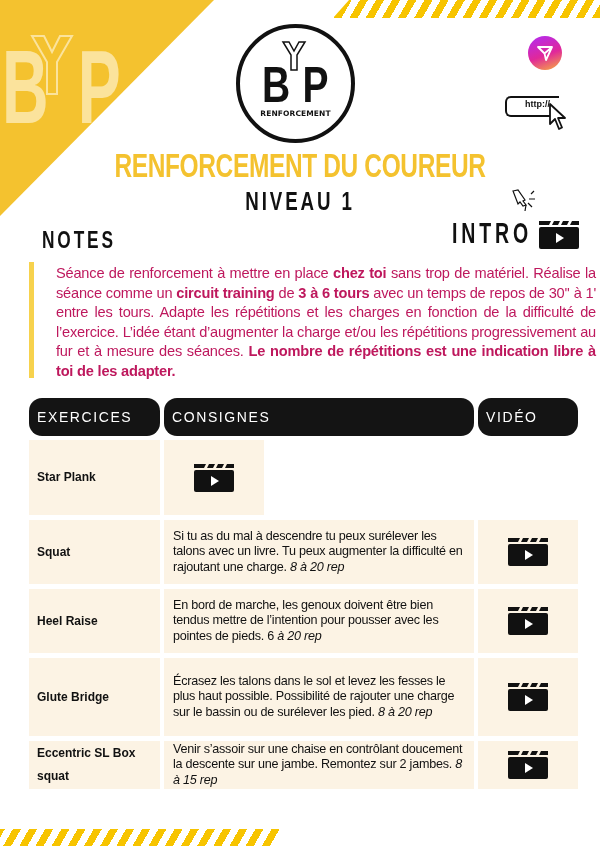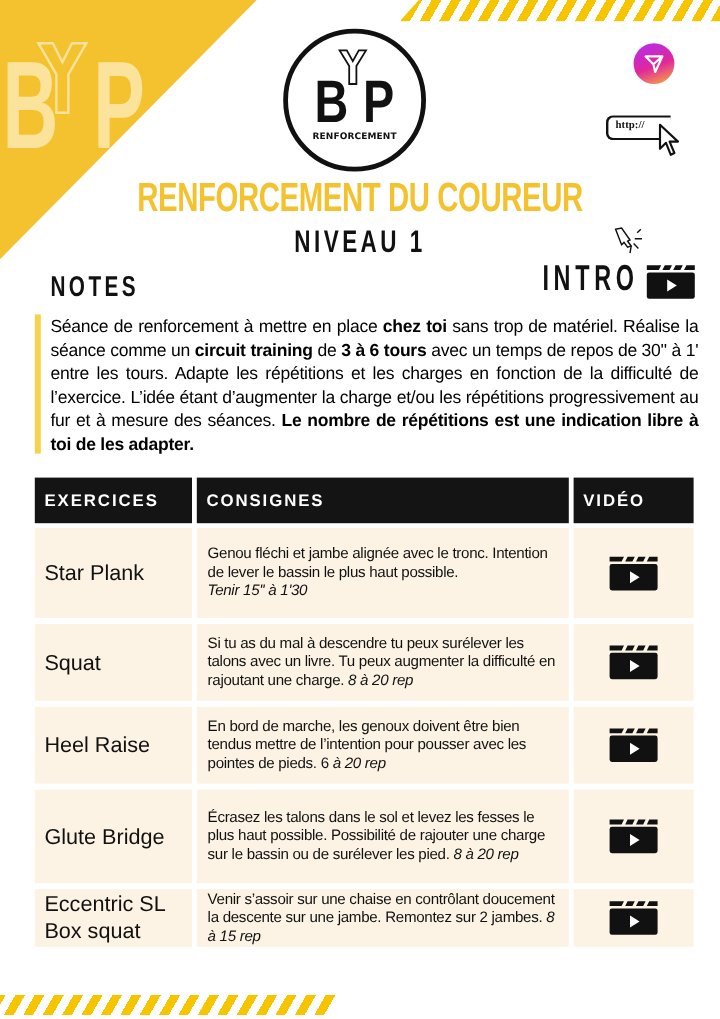--- a/index.html
+++ b/index.html
@@ -39,21 +39,21 @@
       position: absolute; left: 528px; top: 36px; width: 34px; height: 34px; border-radius: 50%;
       background: linear-gradient(160deg, #b12cf5 0%, #e0289a 55%, #f8b13b 100%);
       display: flex; align-items: center; justify-content: center;
     }
     .url-icon { position: absolute; left: 505px; top: 94px; width: 66px; height: 40px; }
     .url-box {
       position: absolute; left: 0; top: 2px; width: 54px; height: 21px;
       border: 2px solid #111; border-right: none; border-radius: 6px 0 0 6px;
     }
     .url-text {
-      position: absolute; left: 8px; top: 5px; font-size: 9px; font-weight: bold; font-family: Liberation Serif, serif;
+      position: absolute; left: 20px; top: 5px; font-size: 9px; font-weight: bold; font-family: Liberation Sans, sans-serif;
     }
     .url-cursor { position: absolute; left: 43px; top: 8px; }
 
     .title {
       position: absolute; left: 0; width: 600px; top: 146px; text-align: center;
       font-family: "Liberation Sans", sans-serif; font-weight: bold;
       font-size: 34px; color: #f4c22f; letter-spacing: -0.5px;
       transform: scaleX(0.72); transform-origin: center;
     }
     .subtitle {
@@ -71,37 +71,37 @@
     .intro-heading {
       position: absolute; left: 452px; top: 216px;
       font-family: "Liberation Sans", sans-serif; font-weight: bold; font-size: 30px; letter-spacing: 6px;
       transform: scaleX(0.65); transform-origin: left center;
     }
     .intro-click { position: absolute; left: 510px; top: 188px; }
     .intro-video { position: absolute; left: 538px; top: 220px; }
 
     .notes-bar { position: absolute; left: 29px; top: 262px; width: 5px; height: 116px; background: #f7d24d; }
     .notes-text {
-      position: absolute; left: 42px; top: 264px; width: 540px;
-      font-size: 14.6px; line-height: 19.5px; text-align: justify; color: #000000;
+      position: absolute; left: 56px; top: 264px; width: 540px;
+      font-size: 14.6px; line-height: 19.5px; text-align: justify; color: #be185d;
       letter-spacing: -0.2px;
     }
     .notes-text b { font-weight: bold; }
 
     .table { position: absolute; left: 29px; top: 398px; width: 549px; }
     .thead, .trow { display: flex; gap: 4px; }
     .thead { height: 38px; margin-bottom: 4px; }
     .th {
-      background: #141414; color: #fff; font-weight: bold; font-size: 14px; letter-spacing: 1.6px;
-      display: flex; align-items: center; padding-left: 8px;
+      background: #141414; color: #fff; font-weight: normal; font-size: 14px; letter-spacing: 1.6px;
+      display: flex; align-items: center; padding-left: 8px; border-radius: 13px;
     }
     .c1 { width: 131px; } .c2 { width: 310px; } .c3 { width: 100px; }
     .trow { margin-bottom: 5px; }
     .td { background: #fcf3e4; display: flex; align-items: center; }
-    .td.name { padding-left: 8px; font-weight: normal; font-size: 18px; line-height: 23px; color: #111; }
+    .td.name { padding-left: 8px; font-weight: bold; font-size: 12px; line-height: 23px; color: #111; }
     .td.desc { padding-left: 9px; padding-right: 6px; font-size: 12.6px; line-height: 15.5px; color: #111; letter-spacing: -0.25px; }
     .td.vid { justify-content: center; }
     .desc i { font-style: italic; }
   </style>
 </head>
 <body>
 
 <div class="corner-tri"></div>
 <div class="corner-byp">
   <svg width="130" height="100" viewBox="0 0 130 100">
@@ -160,23 +160,20 @@
 
 <div class="table">
   <div class="thead">
     <div class="th c1">EXERCICES</div>
     <div class="th c2">CONSIGNES</div>
     <div class="th c3">VIDÉO</div>
   </div>
 
   <div class="trow" style="height:75px">
     <div class="td name c1">Star Plank</div>
-    <div class="td desc c2">
-        <div><span>Genou fléchi et jambe alignée avec le tronc. Intention de lever le bassin le plus haut possible.</span><br><i>Tenir 15'' à 1'30</i></div>
-      </div>
     <div class="td vid c3">
       <svg width="42" height="30" viewBox="0 0 42 30">
           <path d="M1 1 L13 1 L11 5 L1 5 Z M16 1 L22 1 L20 5 L14 5 Z M25 1 L31 1 L29 5 L23 5 Z M34 1 L41 1 L41 5 L32 5 Z" fill="#111"></path>
           <rect x="1" y="7" width="40" height="22" rx="2" fill="#111"></rect>
           <path d="M18 13 L26 18 L18 23 Z" fill="#fff"></path>
         </svg>
     </div>
   </div>
 
   <div class="trow" style="height:64px">

